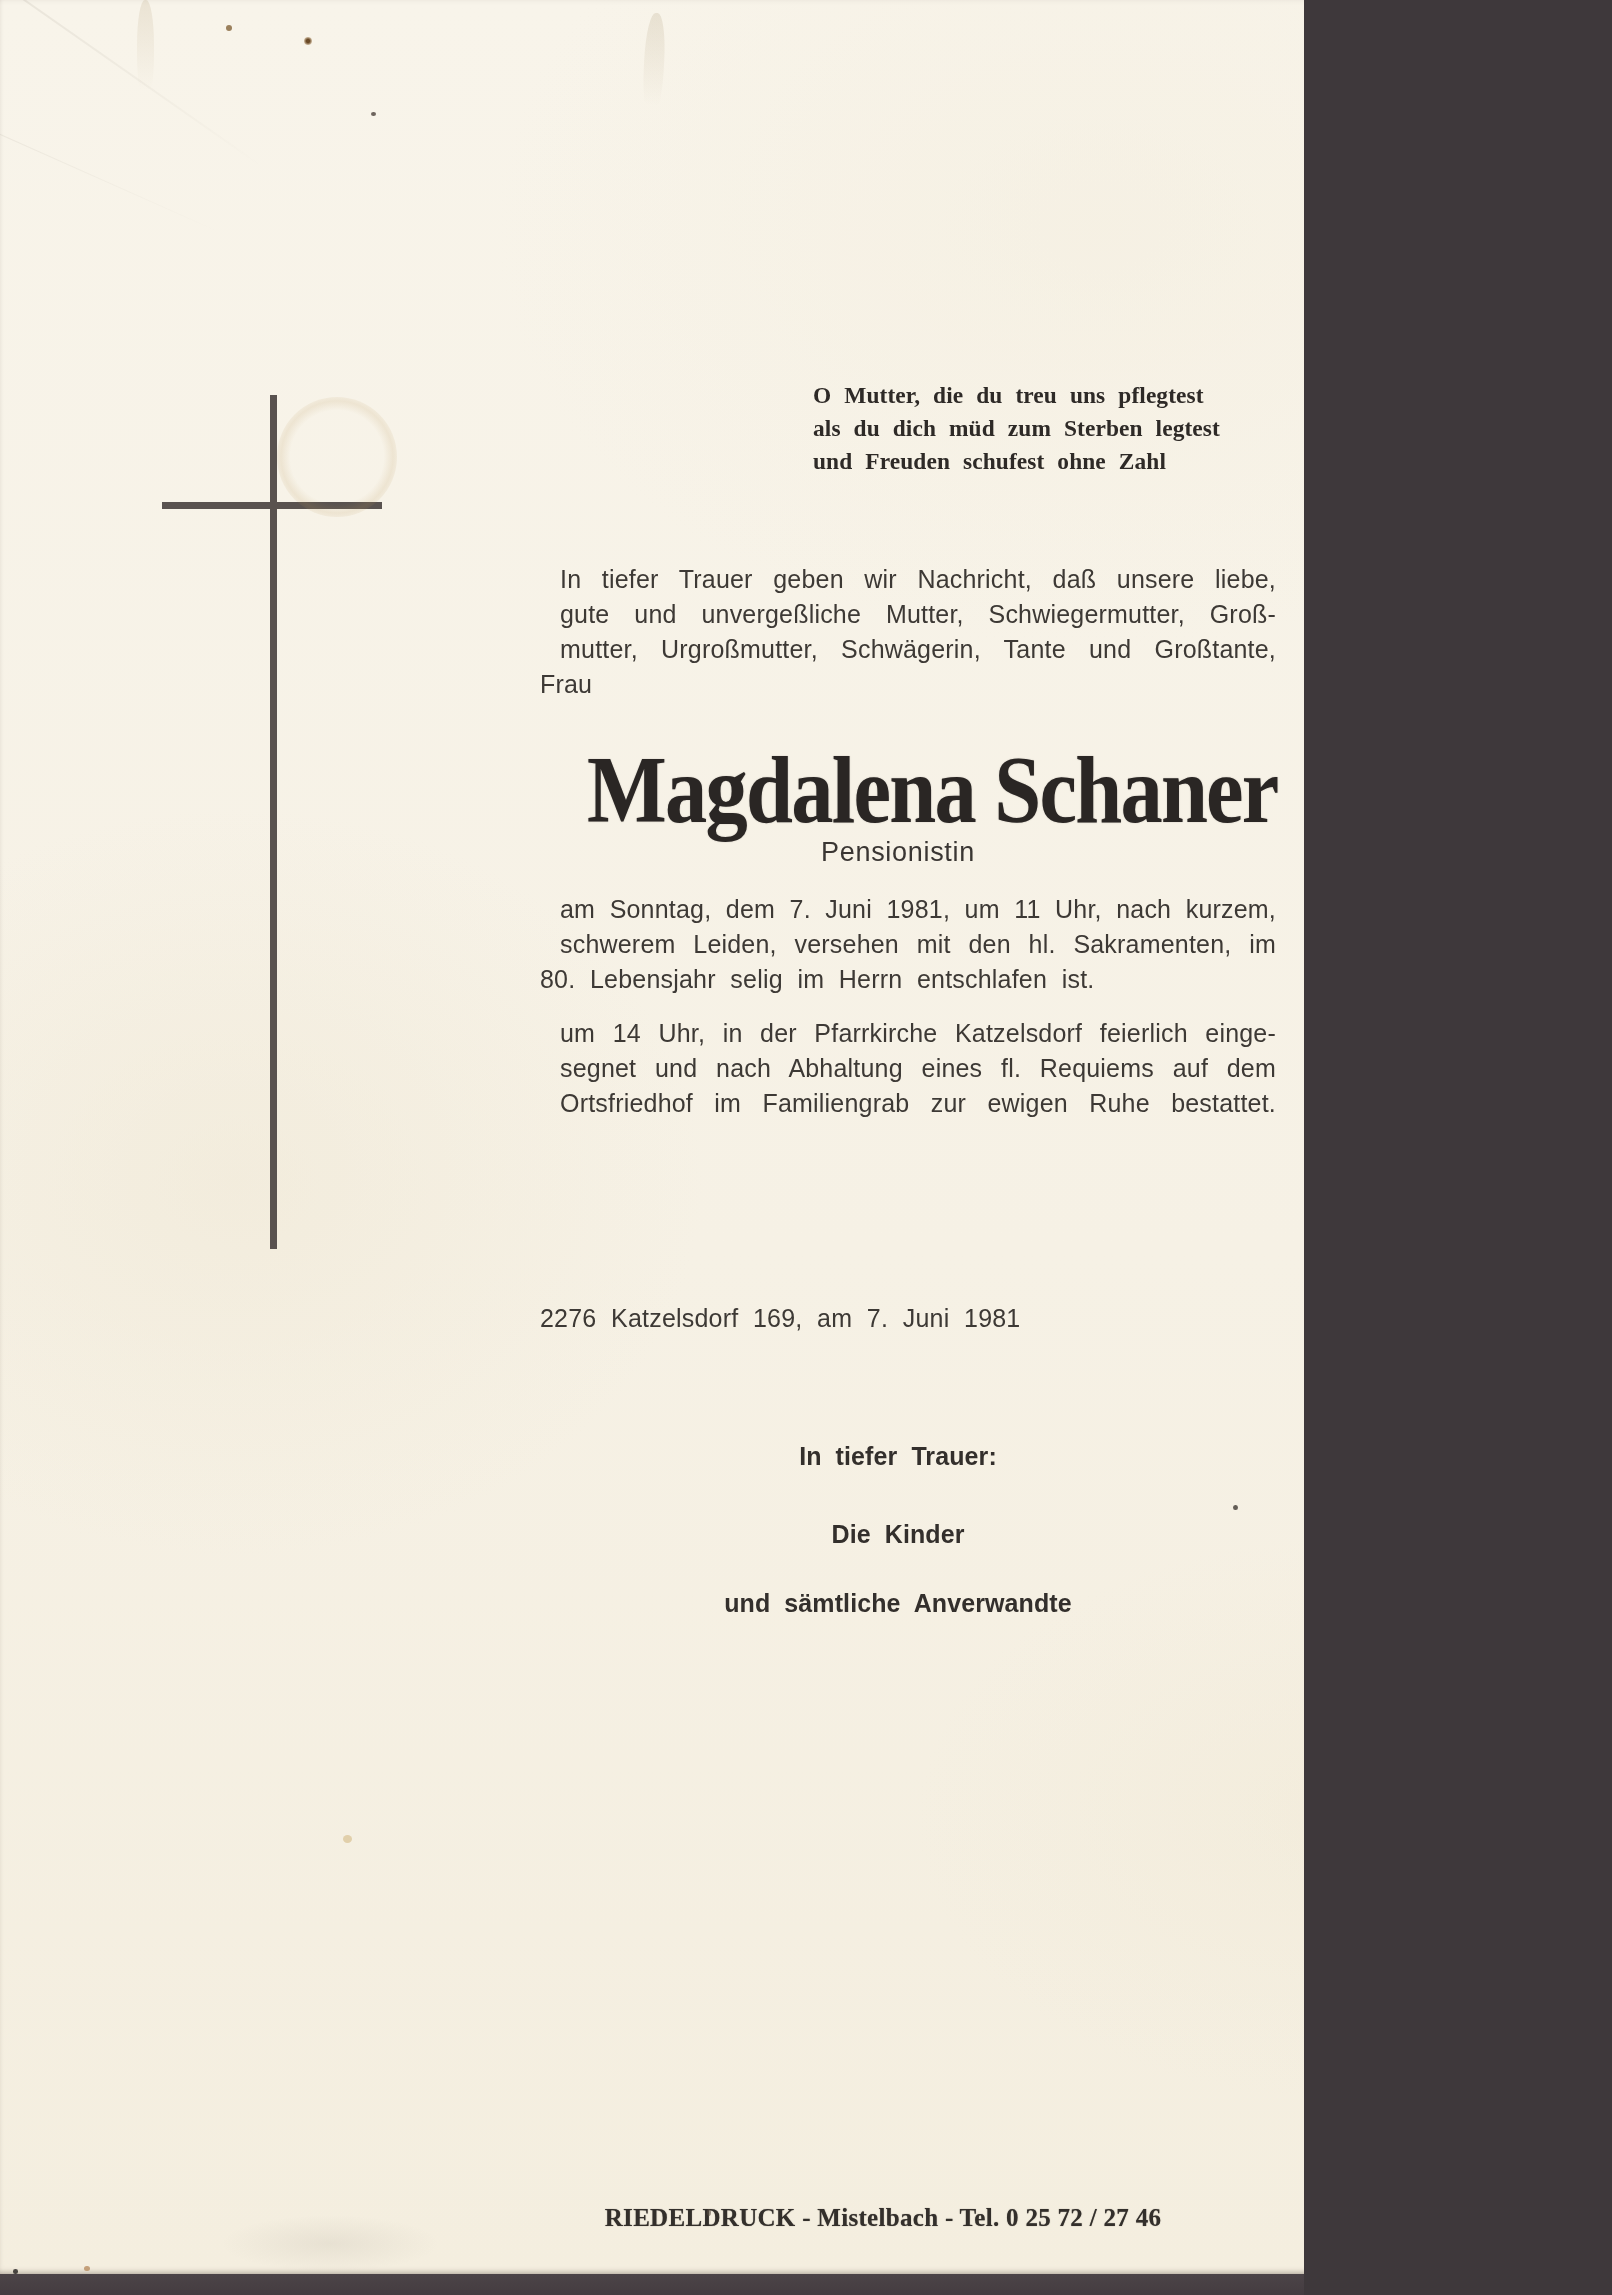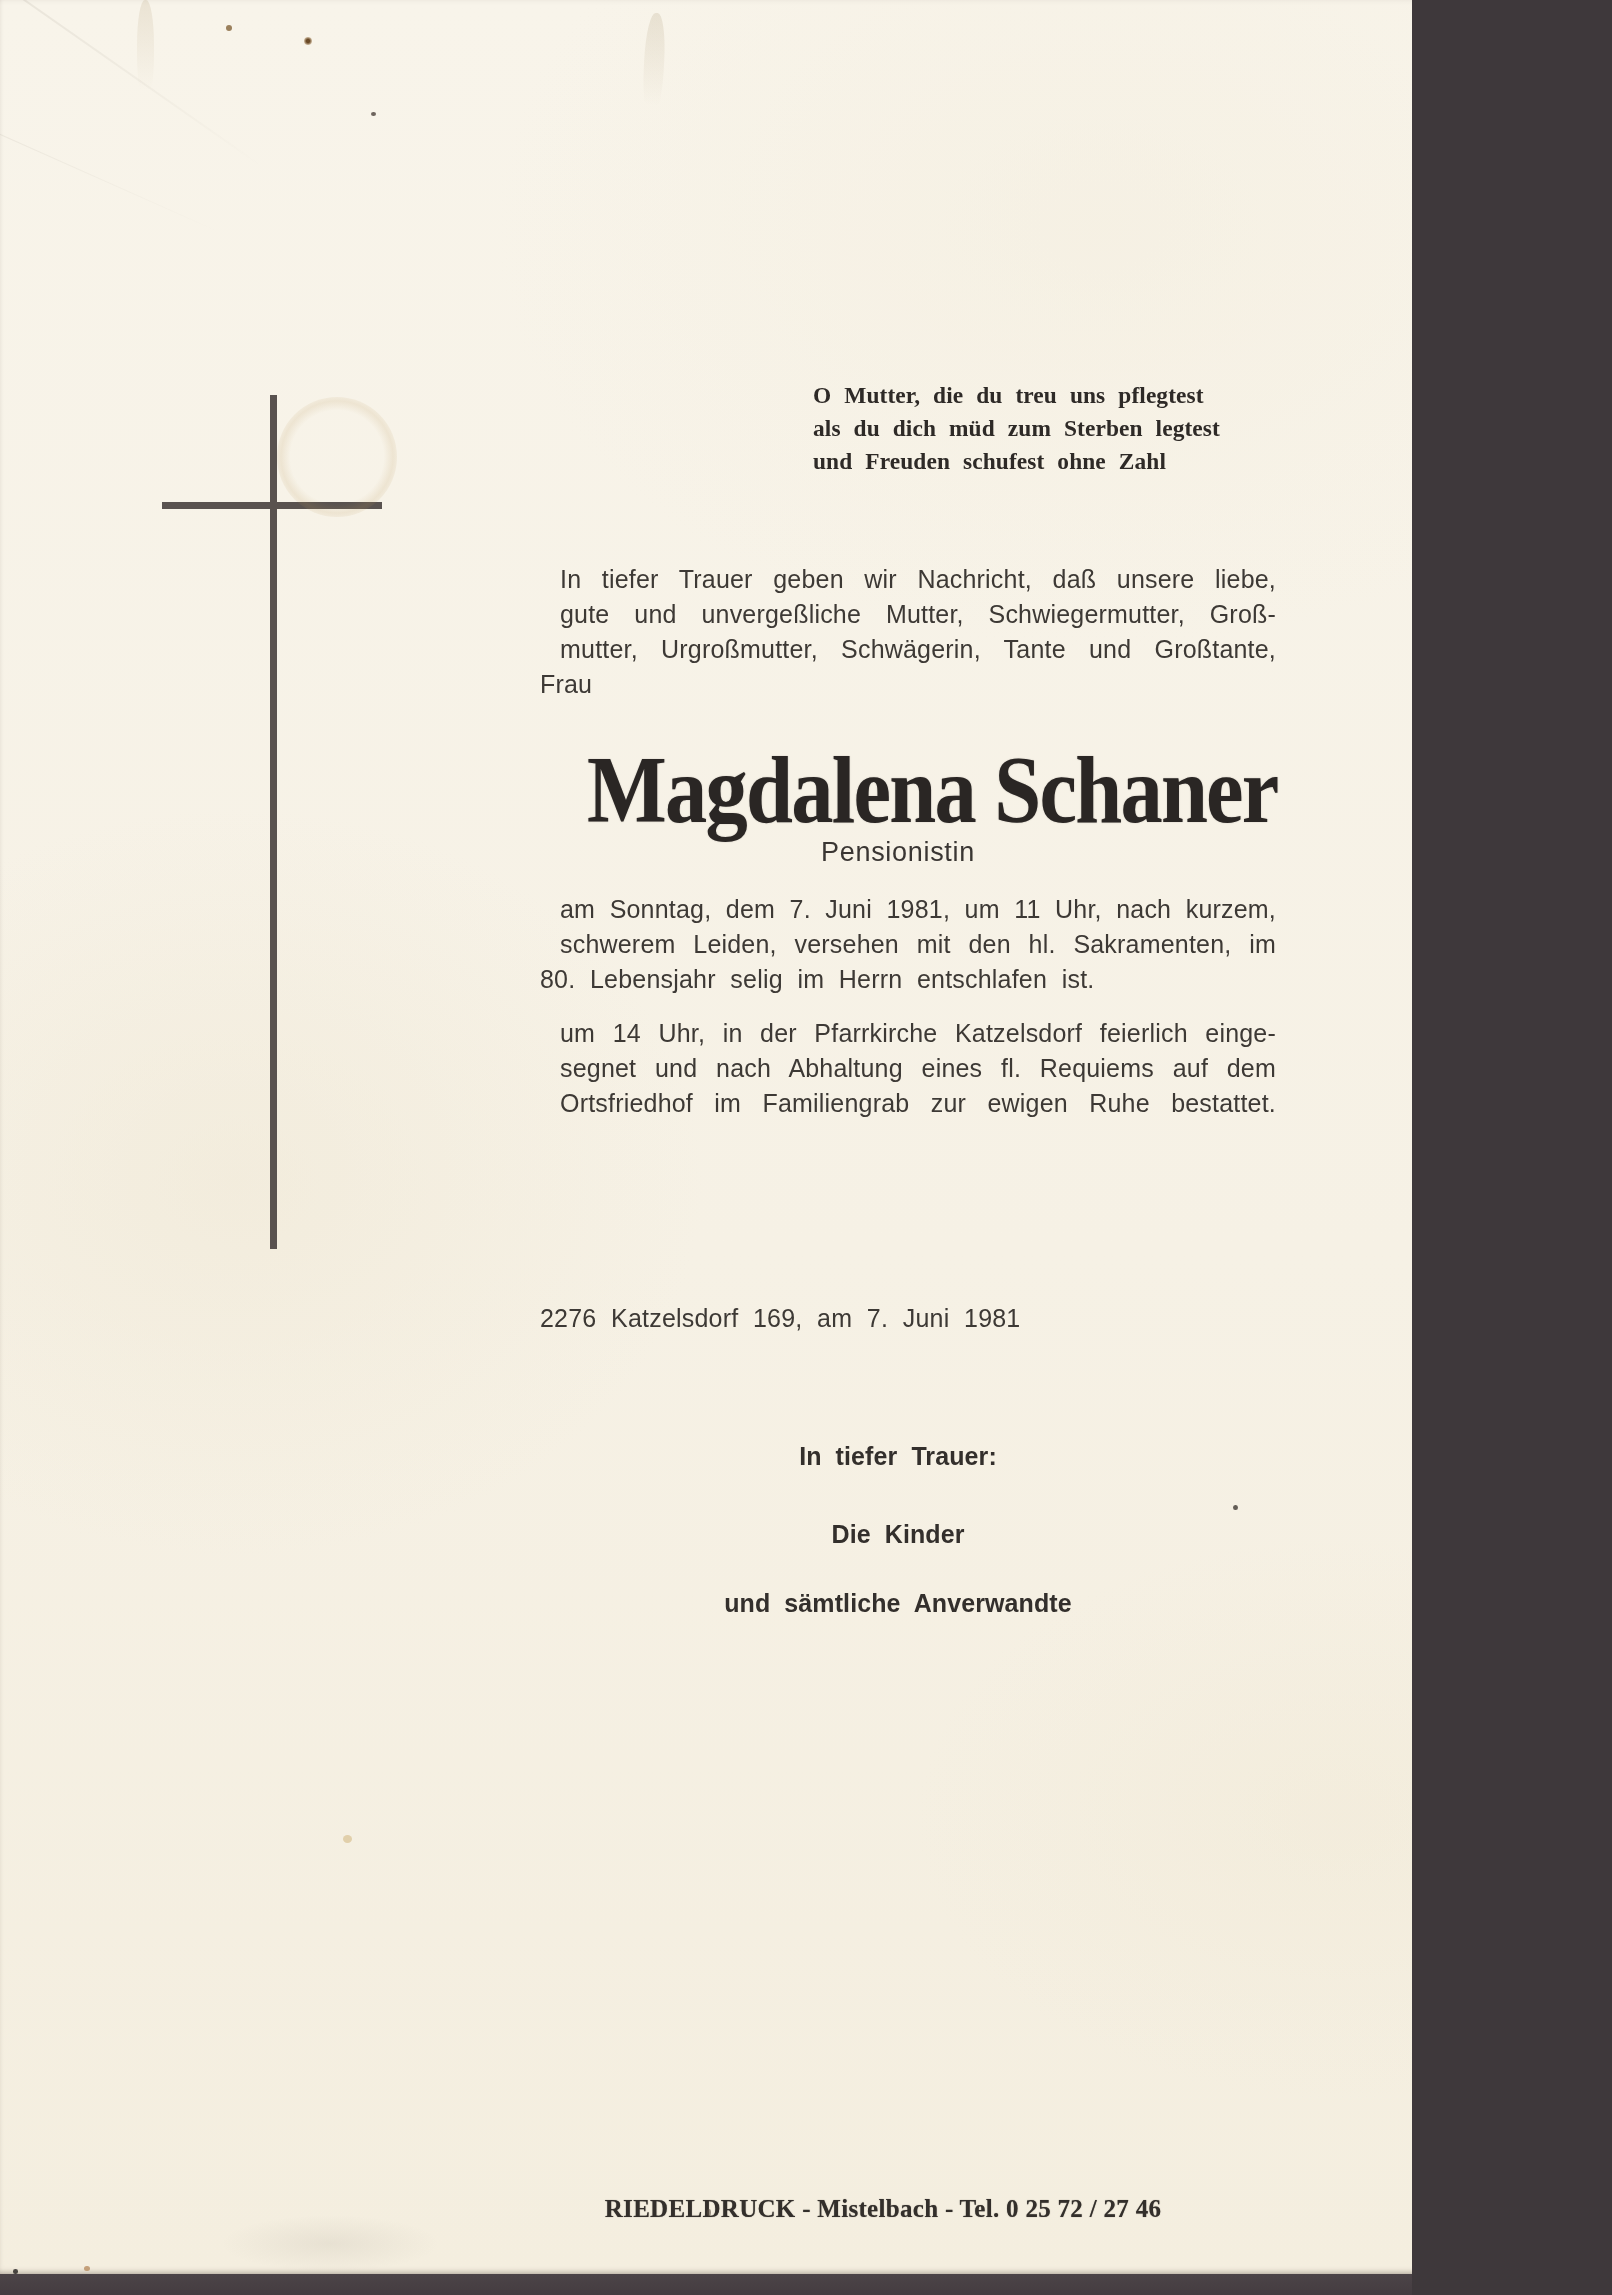--- a/index.html
+++ b/index.html
@@ -1,16 +1,16 @@
 <!DOCTYPE html>
 <html style="font-size:10.7px"><head>
 <meta charset="utf-8">
 <style>
   html,body{margin:0;padding:0;background:#3e383b;}
-  .scene{position:relative;width:1412px;height:2295px;overflow:hidden;background:#ec4899;
+  .scene{position:relative;width:1304px;height:2295px;overflow:hidden;background:#ec4899;
          font-family:"Liberation Sans",sans-serif;}
 
   
   .strip-right{position:absolute;left:1573px;top:0;width:39px;height:2295px;
     background:linear-gradient(180deg,#5a5156 0%,#544c51 35%,#4b4347 75%,#463e42 100%);}
   .strip-right-light{position:absolute;left:1603px;top:0;width:9.3px;height:654px;
     background:linear-gradient(180deg,#eae8ea 0%,#e6e4e6 45%,rgba(230,228,230,0) 100%);}
   .strip-bottom{position:absolute;left:0;top:2274px;width:1612px;height:21.4px;
     background:linear-gradient(180deg,#4c4448 0%,#443c40 100%);}
 
@@ -49,21 +49,21 @@
   .par-a{top:892px;} .par-b{top:1016px;} .par-c{top:1168px;}
   .place-date{top:1301px;font-size:25px;line-height:35px;color:#3d3935;word-spacing:0.30em;
     letter-spacing:0.2px;}
   .mourn{text-align:center;font-weight:bold;font-size:25px;line-height:31px;color:#332f2c;
     word-spacing:0.28em;letter-spacing:0.1px;}
   .mourn-header{top:1441px;} .mourn-1{top:1519px;} .mourn-2{top:1588px;}
 
   .imprint{position:absolute;left:883px;top:2183px;transform:translateX(-50%);
     text-align:center;white-space:nowrap;font-family:"Liberation Serif",serif;color:#332f2b;}
   .imprint-1{font-size:24px;line-height:29px;letter-spacing:0.7px;}
-  .imprint-2{font-size:25px;line-height:29px;font-weight:bold;margin-top:11px;
+  .imprint-2{font-size:25px;line-height:29px;font-weight:bold;margin-top:20px;
     letter-spacing:0.3px;text-shadow:0 0 1px rgba(45,40,35,0.55);}
 
   
   .stain{position:absolute;pointer-events:none;}
   .ring{left:277px;top:397px;width:120px;height:120px;border-radius:50%;
     background:radial-gradient(circle, rgba(0,0,0,0) 55%, rgba(186,152,92,0.16) 66%, rgba(0,0,0,0) 78%);}
   .streak-a{left:137px;top:0;width:17.3px;height:100px;border-radius:45%;
     background:linear-gradient(180deg,rgba(150,120,70,0.14),rgba(150,120,70,0) 90%);}
   .streak-b{left:644px;top:13.3px;width:20px;height:103px;border-radius:45%;transform:rotate(3deg);
     background:linear-gradient(180deg,rgba(140,115,70,0.15),rgba(140,115,70,0) 90%);}

